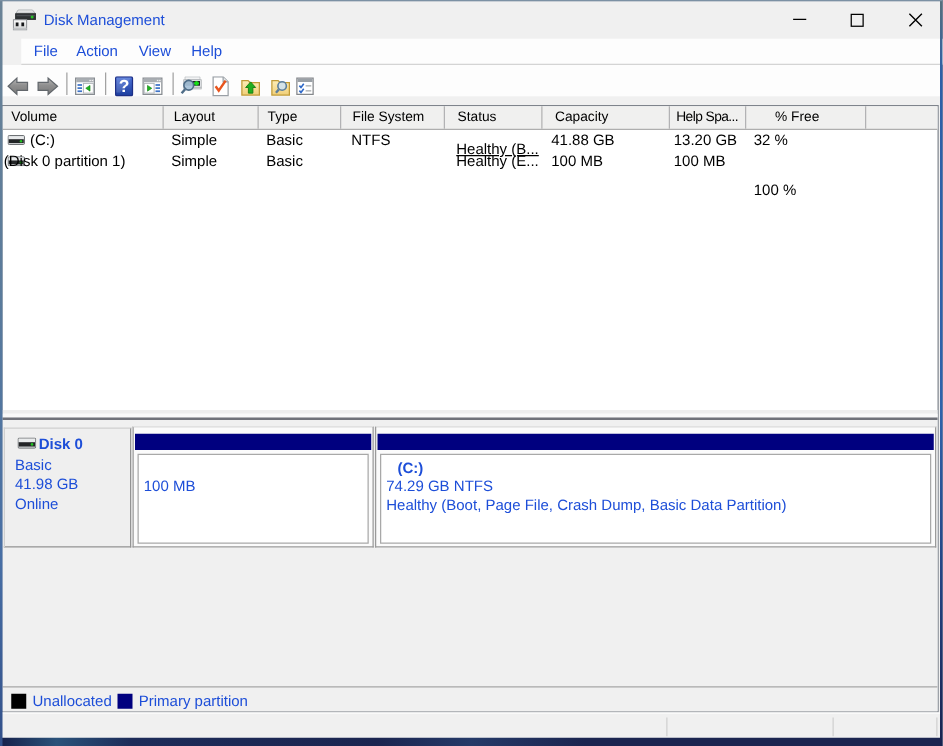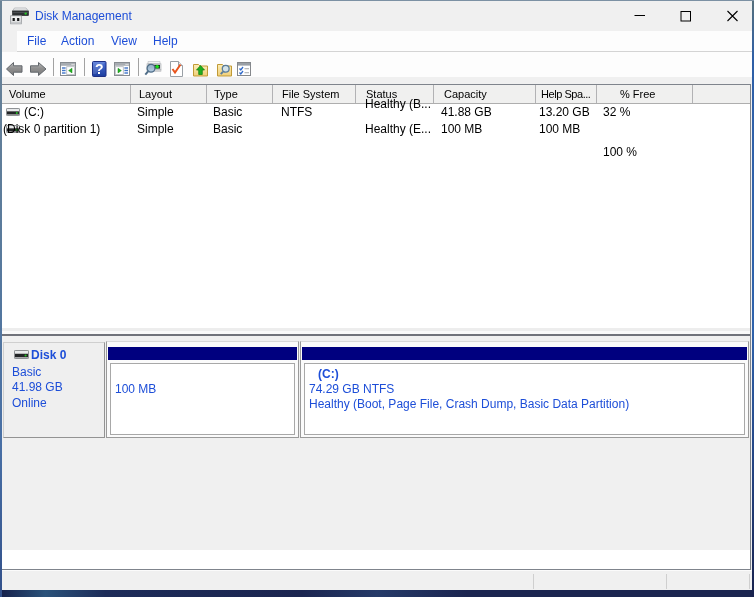--- a/index.html
+++ b/index.html
@@ -198,21 +198,21 @@
       <div class="ico" style="left:4px;top:23px;"><svg width="14" height="8" viewBox="0 0 14 8">
 <rect x="0.4" y="0.4" width="13.2" height="7.2" rx="1" fill="#c8cacc" stroke="#6e7275" stroke-width="0.8"></rect>
 <rect x="1" y="1" width="12" height="2.2" fill="#e8eaeb"></rect>
 <rect x="1" y="3.4" width="12" height="3" fill="#232527"></rect>
 <circle cx="10.8" cy="4.9" r="1" fill="#22c322"></circle>
 </svg></div>
       <div class="rtxt" style="left:22px;top:19px;">(C:)</div>
       <div class="rtxt" style="left:135px;top:19px;">Simple</div>
       <div class="rtxt" style="left:211px;top:19px;">Basic</div>
       <div class="rtxt" style="left:279px;top:19px;">NTFS</div>
-      <div class="rtxt" style="left:363px;top:11px;">Healthy (B...</div>
+      <div class="rtxt" style="left:363px;top:26px;text-decoration:underline;">Healthy (B...</div>
       <div class="rtxt" style="left:439px;top:19px;">41.88 GB</div>
       <div class="rtxt" style="left:537px;top:19px;">13.20 GB</div>
       <div class="rtxt" style="left:601px;top:19px;">32 %</div>
 
       <div class="ico" style="left:4px;top:40px;"><svg width="14" height="8" viewBox="0 0 14 8">
 <rect x="0.4" y="0.4" width="13.2" height="7.2" rx="1" fill="#c8cacc" stroke="#6e7275" stroke-width="0.8"></rect>
 <rect x="1" y="1" width="12" height="2.2" fill="#e8eaeb"></rect>
 <rect x="1" y="3.4" width="12" height="3" fill="#232527"></rect>
 <circle cx="10.8" cy="4.9" r="1" fill="#22c322"></circle>
 </svg></div>
@@ -247,20 +247,26 @@
           <div class="pbody"></div>
           <div class="abs t12" style="left:17px;top:24px;font-weight:bold;">(C:)</div>
           <div class="abs t12" style="left:8px;top:39px;">74.29 GB NTFS</div>
           <div class="abs t12" style="left:8px;top:54px;">Healthy (Boot, Page File, Crash Dump, Basic Data Partition)</div>
         </div>
       </div>
       <div class="sp1"></div>
         <div class="sp2"></div>
         <div class="sp3"></div>
 
+      <div class="legend">
+        <div class="abs" style="left:7px;top:5px;width:12px;height:12px;background:#000;"></div>
+        <div class="abs t12" style="left:24px;top:3px;">Unallocated</div>
+        <div class="abs" style="left:92px;top:5px;width:12px;height:12px;background:#00007f;"></div>
+        <div class="abs t12" style="left:109px;top:3px;">Primary partition</div>
+      </div>
     </div>
 
     <div class="statusbar">
       <div class="ssep" style="left:532px;"></div>
       <div class="ssep" style="left:665px;"></div>
       <div class="ssep" style="left:748px;"></div>
     </div>
   </div>
   <div class="desk-left"></div>
   <div class="desk-right"></div>

